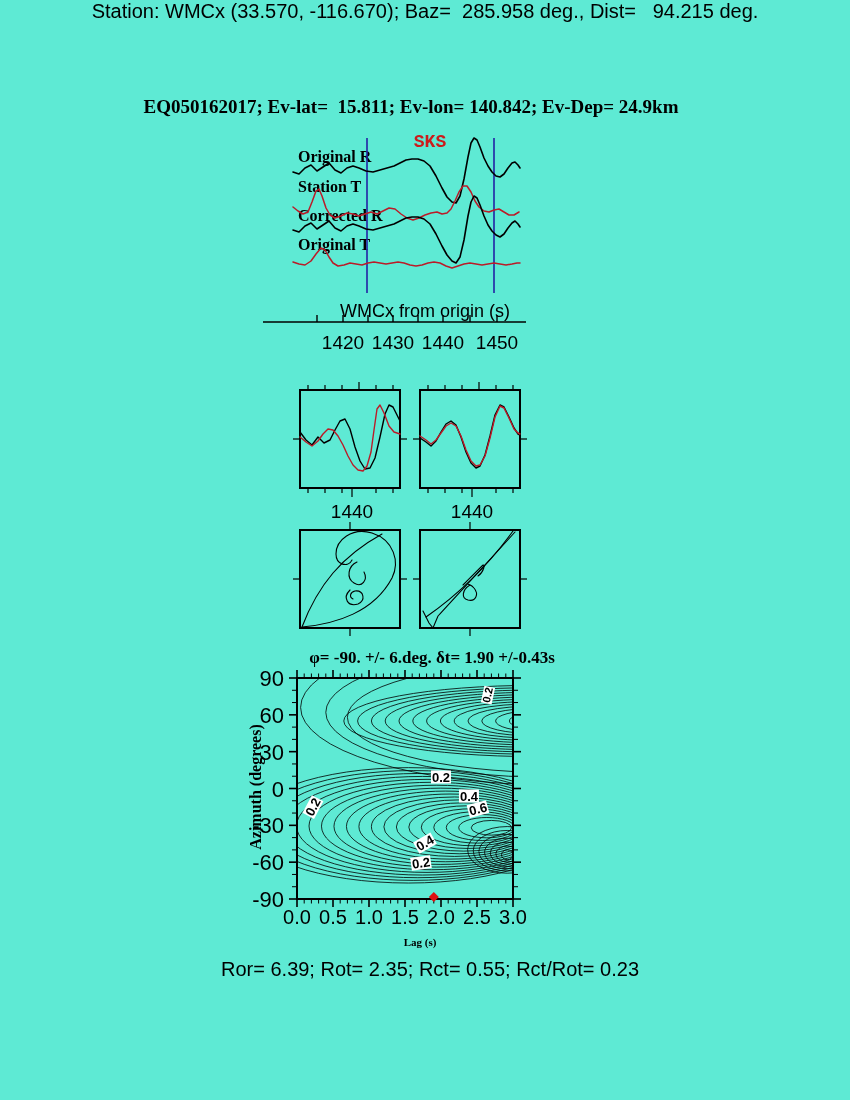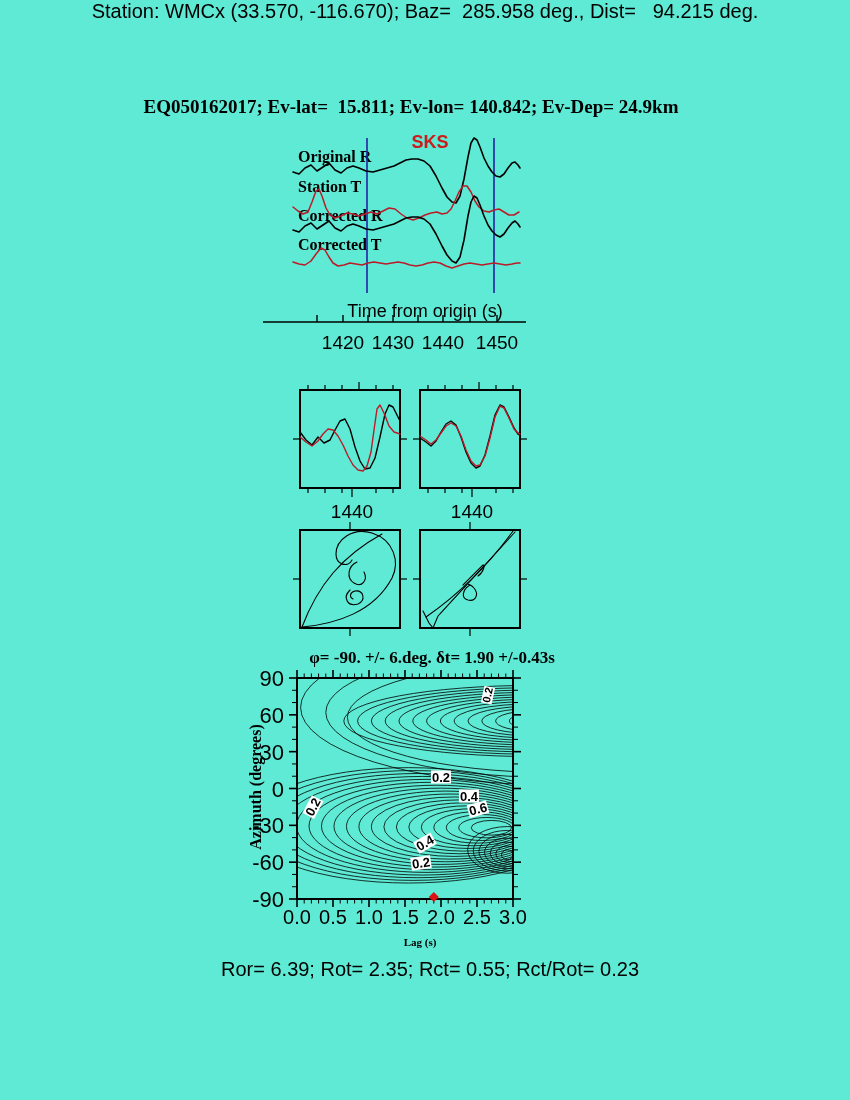--- a/index.html
+++ b/index.html
@@ -13,28 +13,28 @@
   .chip{position:absolute;background:#fff;font-family:"Liberation Sans",sans-serif;
         font-weight:bold;line-height:1;padding:0 1px;}
 </style>
 </head>
 <body>
 
 <div id="page">
   <div class="abs sans ctr" style="left:0;top:58;width:850px;font-size:20px;">Station: WMCx (33.570, -116.670); Baz=  285.958 deg., Dist=   94.215 deg.</div>
   <div class="abs serifb ctr" style="left:36px;top:96px;width:750px;font-size:19px;">EQ050162017; Ev-lat=  15.811; Ev-lon= 140.842; Ev-Dep= 24.9km</div>
 
-  <div class="abs sans ctr" style="left:405px;top:132px;width:50px;font-size:18px;font-weight:bold;color:#cc1b1b;">SKS</div>
+  <div class="abs sans ctr" style="left:405px;top:132px;width:50px;font-size:18px;font-weight:bold;color:#cc1b1b;font-family:Liberation Mono, monospace;">SKS</div>
 
   <div class="abs serifb" style="left:298px;top:148px;font-size:16px;">Original R</div>
   <div class="abs serifb" style="left:298px;top:178px;font-size:16px;">Station T</div>
   <div class="abs serifb" style="left:298px;top:207px;font-size:16px;">Corrected R</div>
-  <div class="abs serifb" style="left:298px;top:236px;font-size:16px;">Corrected T</div>
-
-  <div class="abs sans ctr" style="left:325px;top:301px;width:200px;font-size:18px;">Time from origin (s)</div>
+  <div class="abs serifb" style="left:298px;top:236px;font-size:16px;">Original T</div>
+
+  <div class="abs sans ctr" style="left:325px;top:301px;width:200px;font-size:18px;">WMCx from origin (s)</div>
 
   <div class="abs serifb ctr" style="left:282px;top:648px;width:300px;font-size:17px;">φ= -90. +/- 6.deg. δt= 1.90 +/-0.43s</div>
 
   <div class="abs serifb ctr" style="left:156px;top:778px;width:200px;font-size:16px;transform:rotate(-90deg);transform-origin:center;">Azimuth (degrees)</div>
 
   <div class="abs serifb ctr" style="left:345px;top:936px;width:150px;font-size:11px;">Lag (s)</div>
 
   <div class="abs sans ctr" style="left:55px;top:958px;width:750px;font-size:20px;">Ror= 6.39; Rot= 2.35; Rct= 0.55; Rct/Rot= 0.23</div>
 
   <svg id="fig" xmlns="http://www.w3.org/2000/svg">

